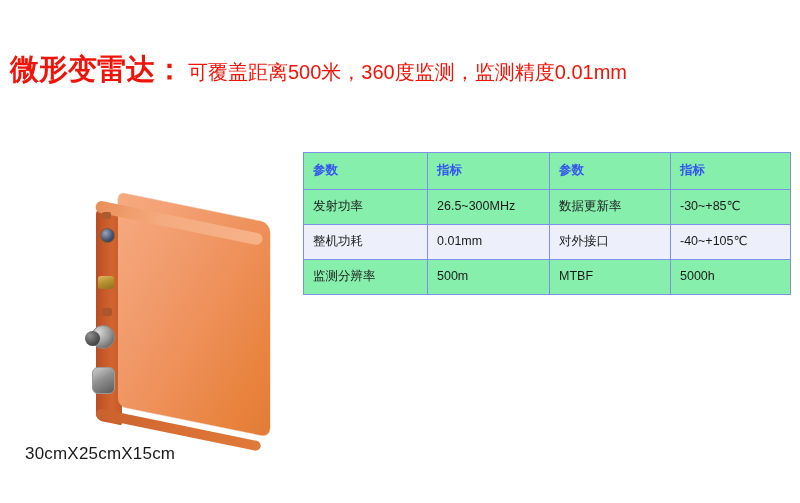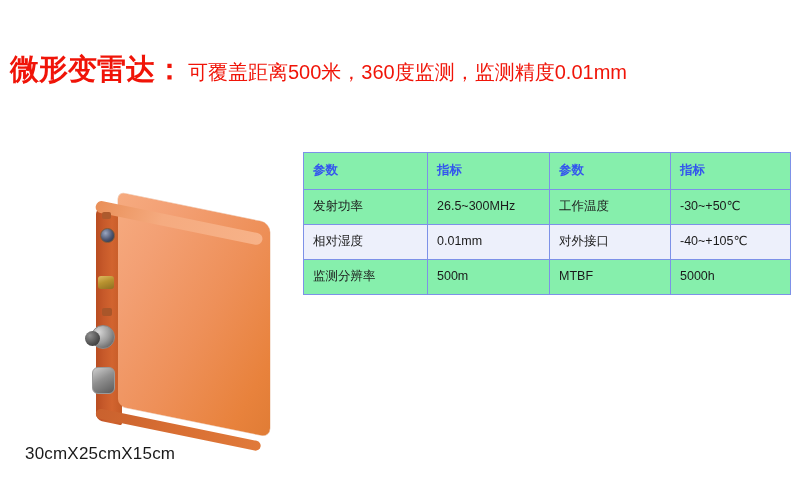--- a/index.html
+++ b/index.html
@@ -246,25 +246,25 @@
         <th>参数</th>
         <th>指标</th>
         <th>参数</th>
         <th>指标</th>
       </tr>
     </thead>
     <tbody>
         <tr>
           <td>发射功率</td>
           <td>26.5~300MHz</td>
-          <td>工作温度</td>
-          <td>-30~+50℃</td>
+          <td>数据更新率</td>
+          <td>-30~+85℃</td>
         </tr>
         <tr class="alt">
-          <td>相对湿度</td>
+          <td>整机功耗</td>
           <td>0.01mm</td>
           <td>对外接口</td>
           <td>-40~+105℃</td>
         </tr>
         <tr>
           <td>监测分辨率</td>
           <td>500m</td>
           <td>MTBF</td>
           <td>5000h</td>
         </tr>

